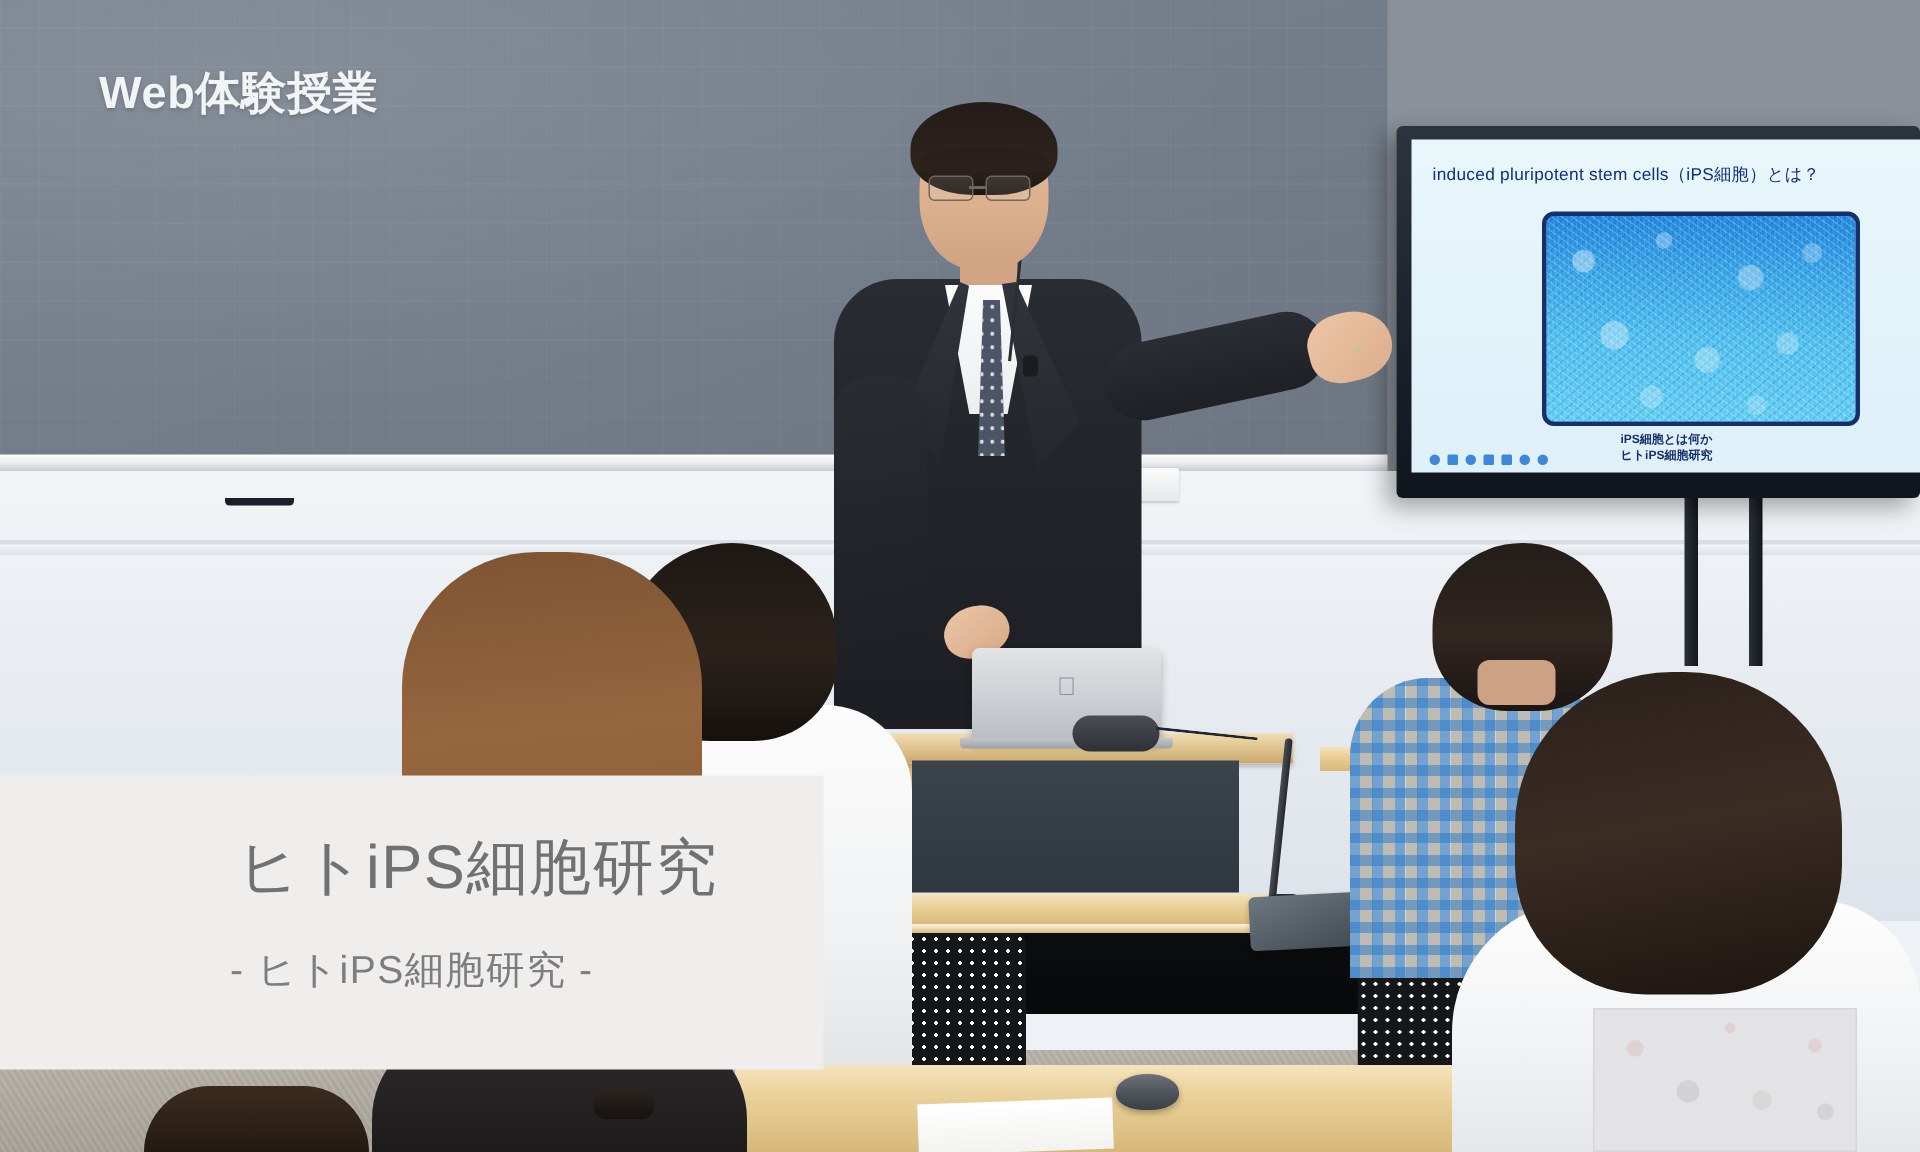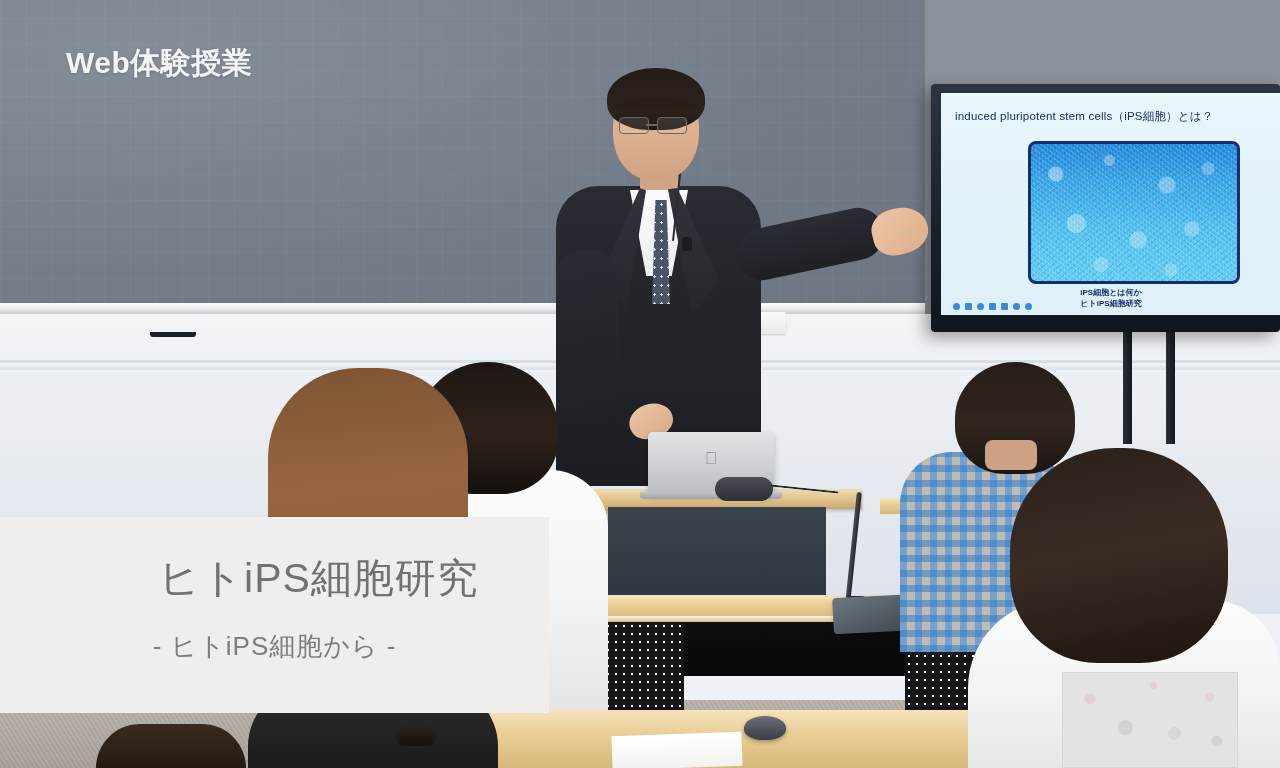--- a/index.html
+++ b/index.html
@@ -303,16 +303,16 @@
     <div class="st-hair" style="left:96px;top:724px;width:150px;height:44px;border-radius:70px 70px 0 0;
       background:linear-gradient(180deg,#3b2b1f,#241a12);"></div>
   </div>
 
   <div class="title-overlay">
     <div class="title-line2">Web体験授業</div>
   </div>
 
   <div class="caption-box">
     <div class="caption-main">ヒトiPS細胞研究</div>
-    <div class="caption-sub">- ヒトiPS細胞から -</div>
+    <div class="caption-sub">- ヒトiPS細胞研究 -</div>
   </div>
 
 </div>
 
 </body></html>

